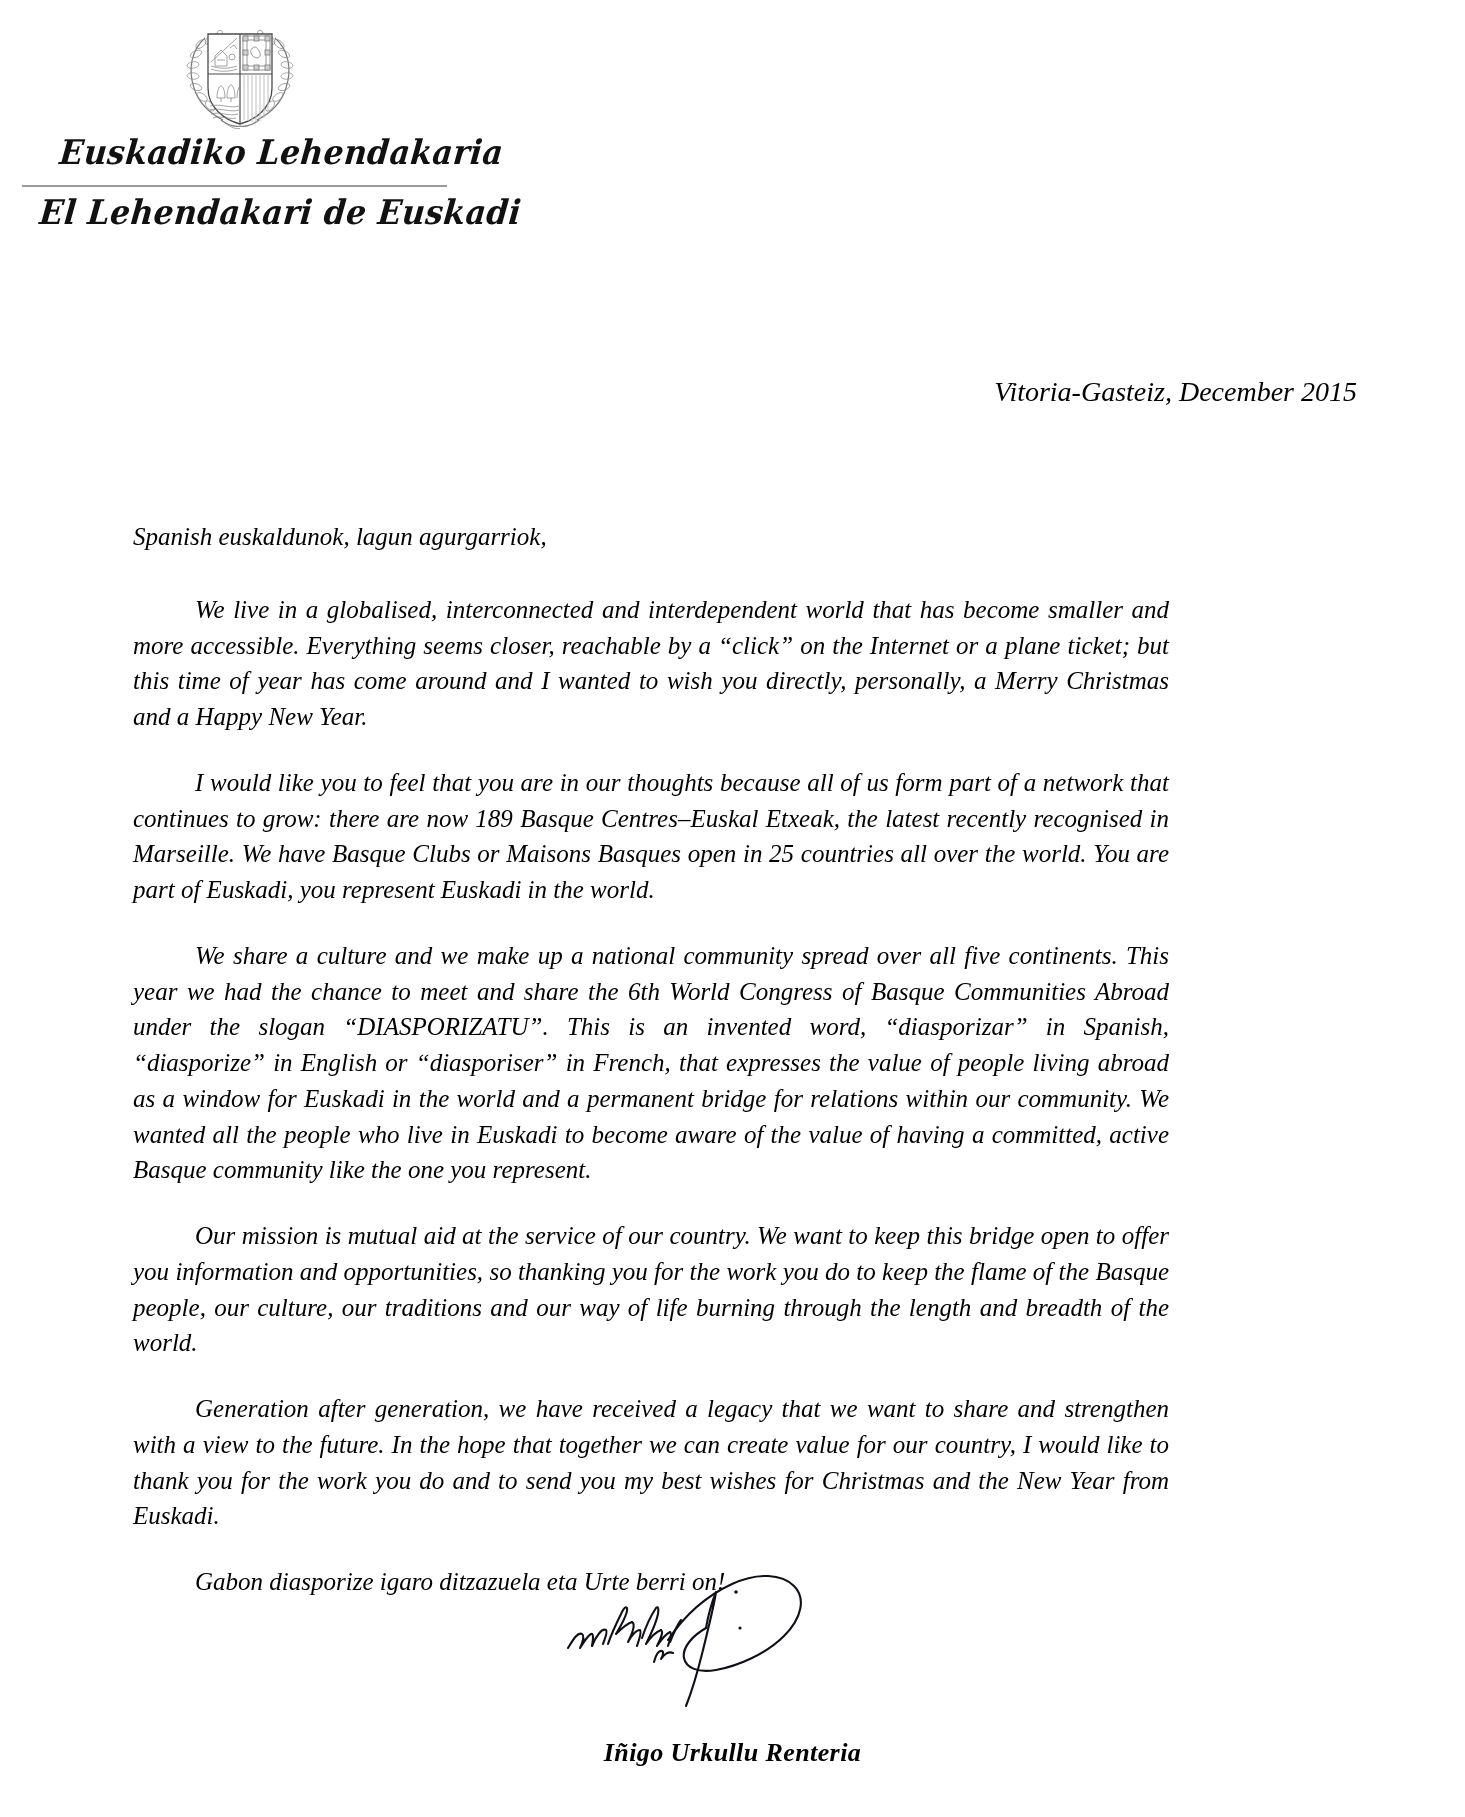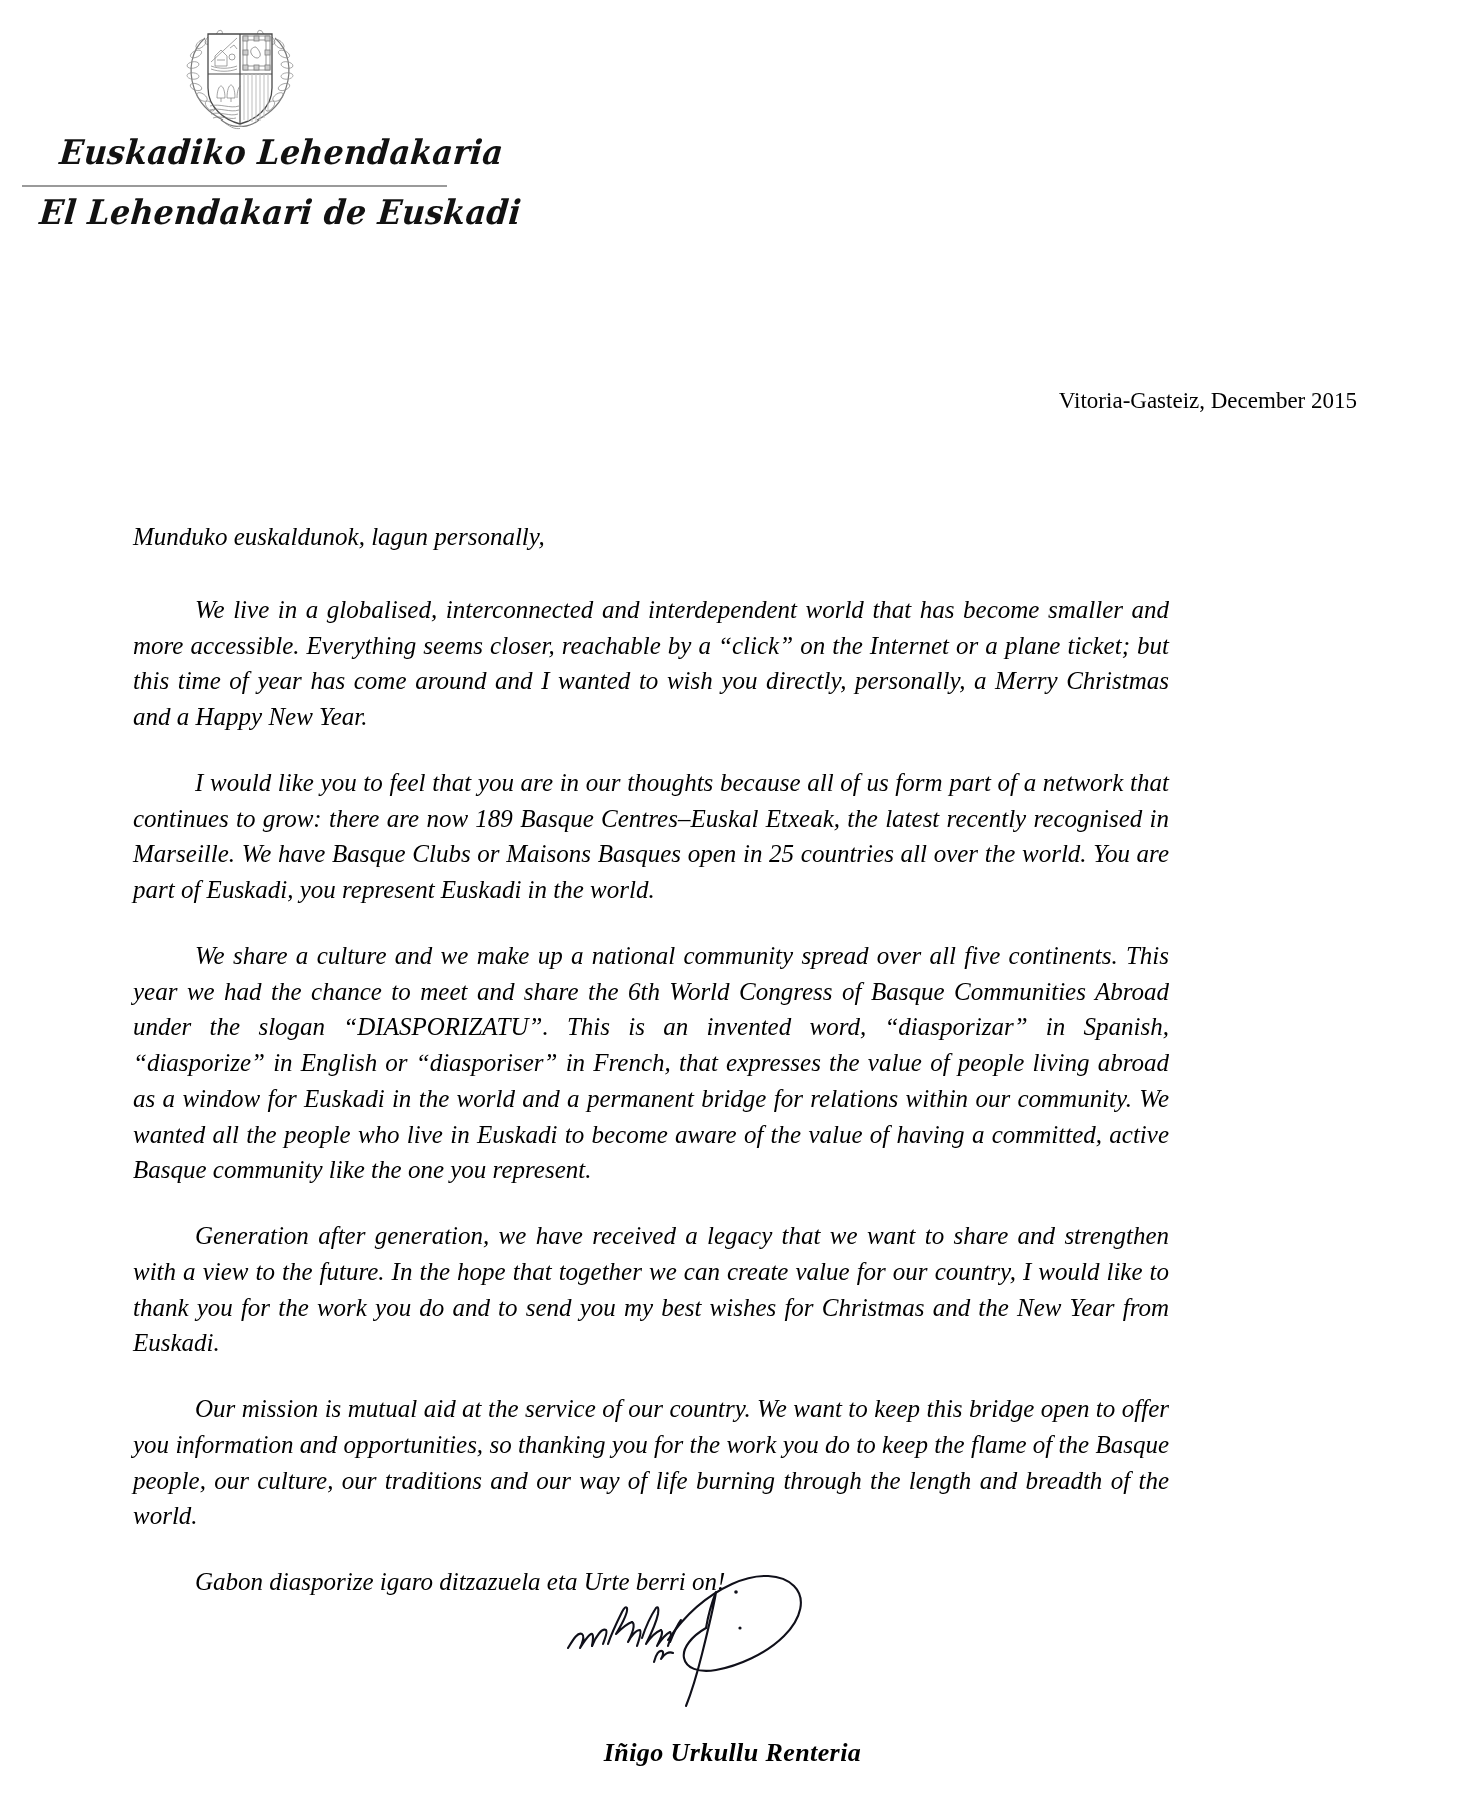--- a/index.html
+++ b/index.html
@@ -76,22 +76,23 @@
     color: #111;
     white-space: nowrap;
     transform: scaleX(0.92) skewX(-6deg);
     transform-origin: left center;
   }
 
   
   .dateline {
     position: absolute;
     right: 108px;
-    top: 388px;
-    font-size: 23px;
+    top: 376px;
+    font-size: 28px;
+    font-style: italic;
     white-space: nowrap;
   }
 
   
   .body-block {
     position: absolute;
     left: 133px;
     top: 520px;
     width: 1040px;
   }
@@ -241,26 +242,26 @@
     </div>
 
     <div class="lh-line1">Euskadiko Lehendakaria</div>
     <div class="lh-rule"></div>
     <div class="lh-line2">El Lehendakari de  Euskadi</div>
   </div>
 
   <div class="dateline">Vitoria-Gasteiz, December 2015</div>
 
   <div class="body-block">
-    <p class="salutation">Munduko euskaldunok, lagun personally,</p>
+    <p class="salutation">Spanish euskaldunok, lagun agurgarriok,</p>
     <p class="para">We live in a globalised, interconnected and interdependent world that has become smaller and more accessible. Everything seems closer, reachable by a “click” on the Internet or a plane ticket; but this time of year has come around and I wanted to wish you directly, personally, a Merry Christmas and a Happy New Year.</p>
     <p class="para">I would like you to feel that you are in our thoughts because all of us form part of a network that continues to grow: there are now 189 Basque Centres–Euskal Etxeak, the latest recently recognised in Marseille. We have Basque Clubs or Maisons Basques open in 25 countries all over the world. You are part of Euskadi, you represent Euskadi in the world.</p>
     <p class="para">We share a culture and we make up a national community spread over all five continents. This year we had the chance to meet and share the 6th World Congress of Basque Communities Abroad under the slogan “DIASPORIZATU”. This is an invented word, “diasporizar” in Spanish, “diasporize” in English or “diasporiser” in French, that expresses the value of people living abroad as a window for Euskadi in the world and a permanent bridge for relations within our community. We wanted all the people who live in Euskadi to become aware of the value of having a committed, active Basque community like the one you represent.</p>
+    <p class="para">Our mission is mutual aid at the service of our country. We want to keep this bridge open to offer you information and opportunities, so thanking you for the work you do to keep the flame of the Basque people, our culture, our traditions and our way of life burning through the length and breadth of the world.</p>
     <p class="para">Generation after generation, we have received a legacy that we want to share and strengthen with a view to the future. In the hope that together we can create value for our country, I would like to thank you for the work you do and to send you my best wishes for Christmas and the New Year from Euskadi.</p>
-    <p class="para">Our mission is mutual aid at the service of our country. We want to keep this bridge open to offer you information and opportunities, so thanking you for the work you do to keep the flame of the Basque people, our culture, our traditions and our way of life burning through the length and breadth of the world.</p>
     <p class="closing-greeting">Gabon diasporize igaro ditzazuela eta Urte berri on!</p>
   </div>
 
   <div class="signature-area">
     <div class="signature-img">
       <svg class="signature-svg" viewBox="0 0 300 190" xmlns="http://www.w3.org/2000/svg">
         <g fill="none" stroke="#10101a" stroke-width="2.1" stroke-linecap="round" stroke-linejoin="round">
 
           <path d="M12 128 C18 118 22 112 26 114 C29 116 26 124 24 128 C27 124 31 116 35 114 C38 113 37 120 36 126"></path>
           <path d="M36 126 C40 116 46 108 50 110 C52 112 49 118 47 124"></path>

